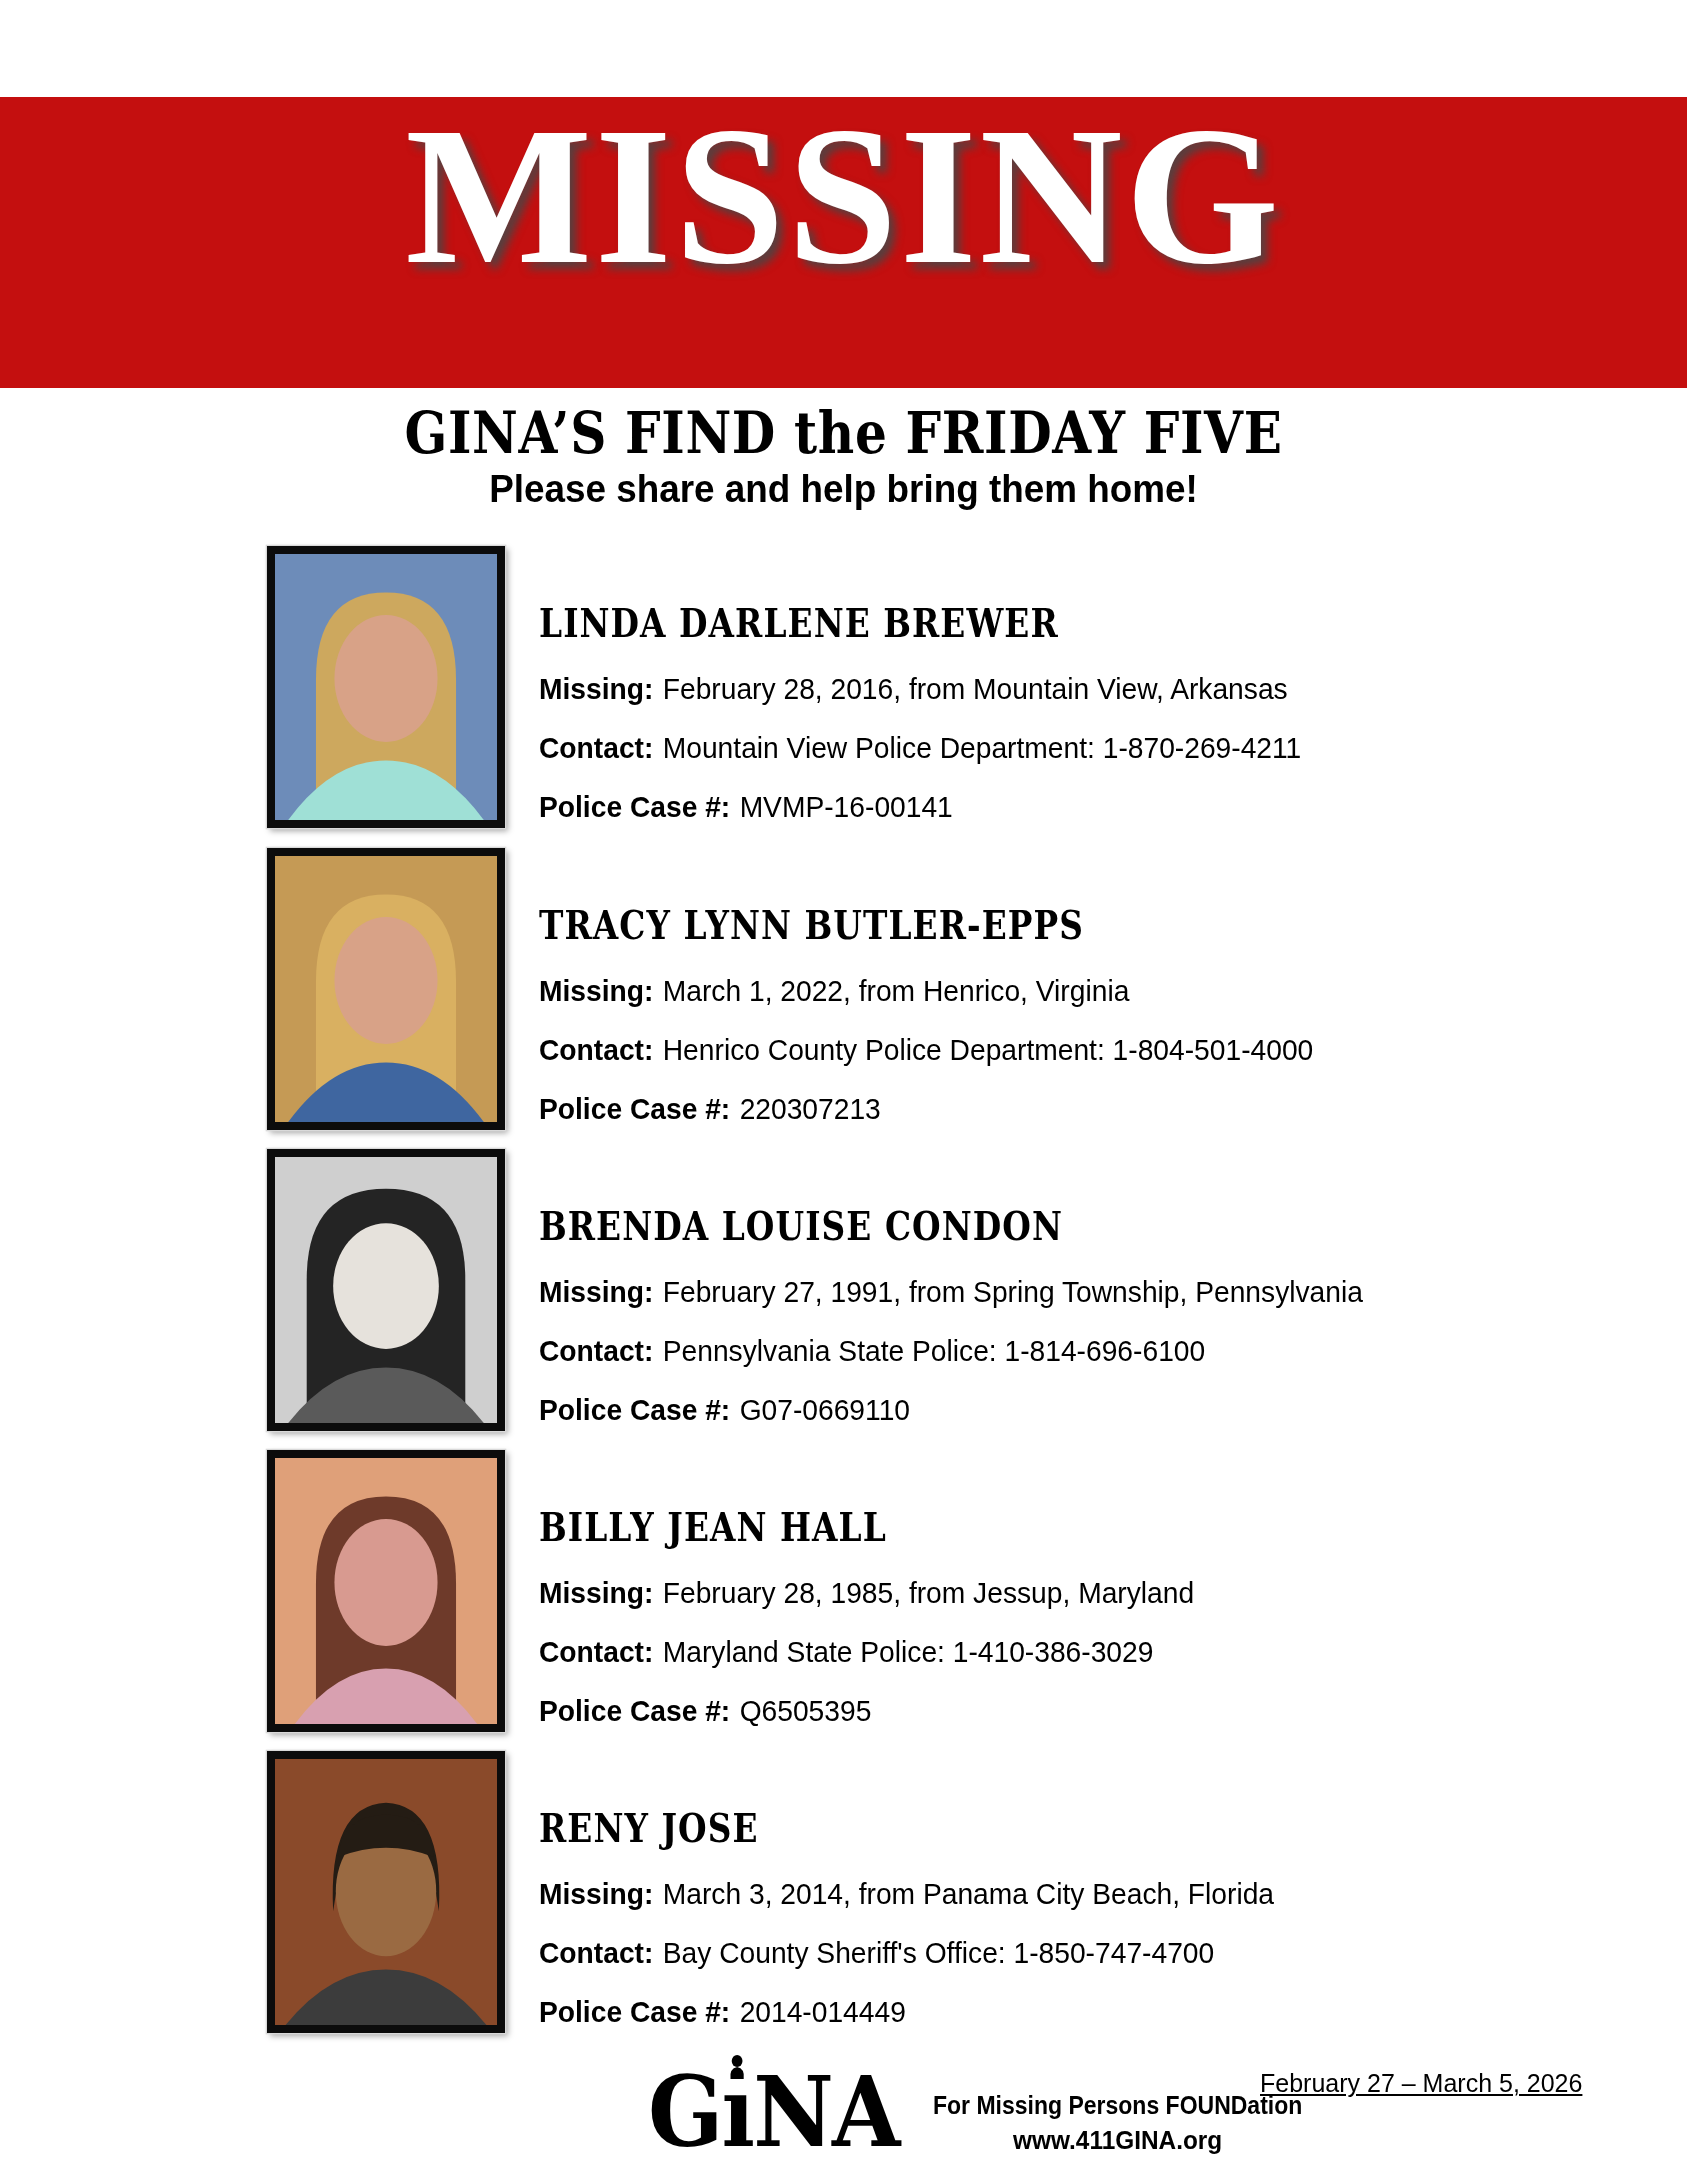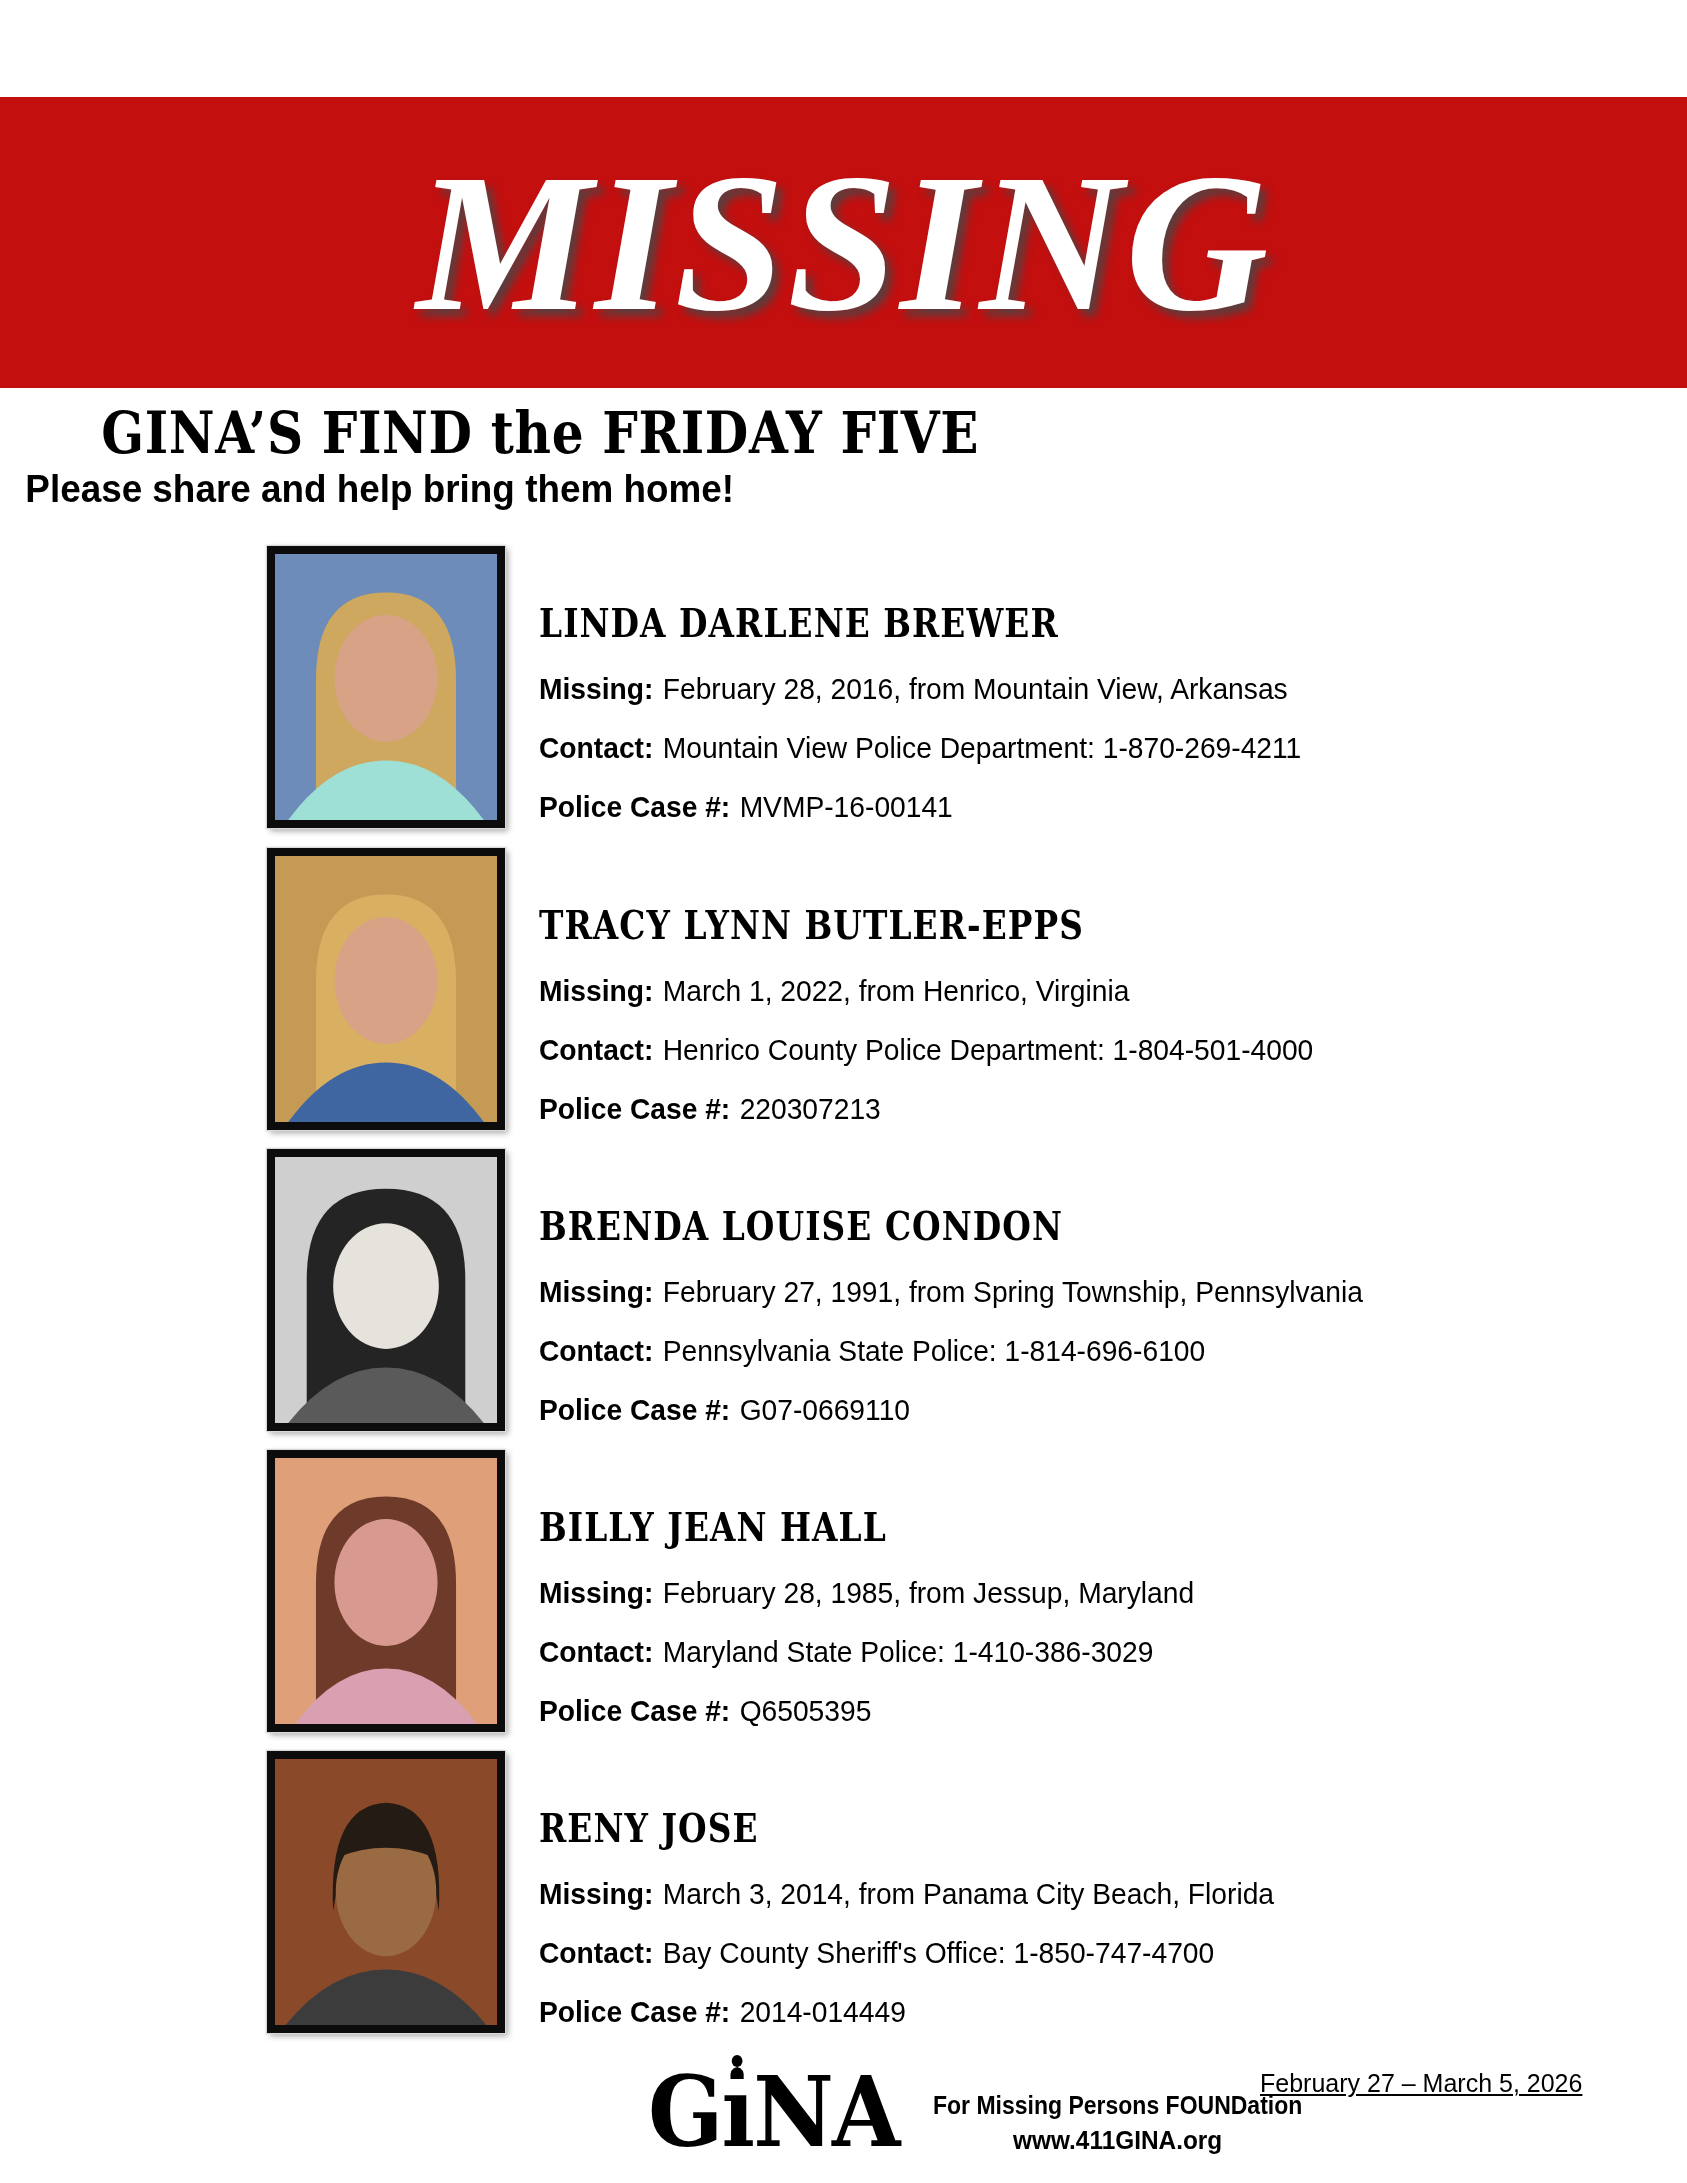--- a/index.html
+++ b/index.html
@@ -7,31 +7,31 @@
   body {
     width:1687px; height:2183px;
     font-family:"Liberation Sans", sans-serif;
     color:#000; position:relative; overflow:hidden;
   }
 
   
   .banner {
     margin-top:97px; height:291px; width:100%;
     background:#c40f0f;
-    display:flex; align-items:center; justify-content:center;font-style:italic;
+    display:flex; align-items:flex-start; justify-content:center;
   }
   .banner-title {
     font-family:"Liberation Serif", serif;
     font-weight:bold; font-size:198px; line-height:1;
     color:#ffffff; letter-spacing:2.6px; white-space:nowrap;
     text-shadow:6.6px 6.6px 8px rgba(70,70,70,0.85);
   }
 
   
-  .header { }
+  .header { text-align:center; }
   .header-title {
     margin-top:14.6px;
     font-family:"DejaVu Serif", serif; font-weight:bold;
     font-size:57px; line-height:1.05; letter-spacing:0.7px;
     transform:scaleX(0.88); transform-origin:center;
     white-space:nowrap;
   }
   .header-subtitle {
     margin-top:8px;
     font-weight:bold; font-size:38px; line-height:1.05;

